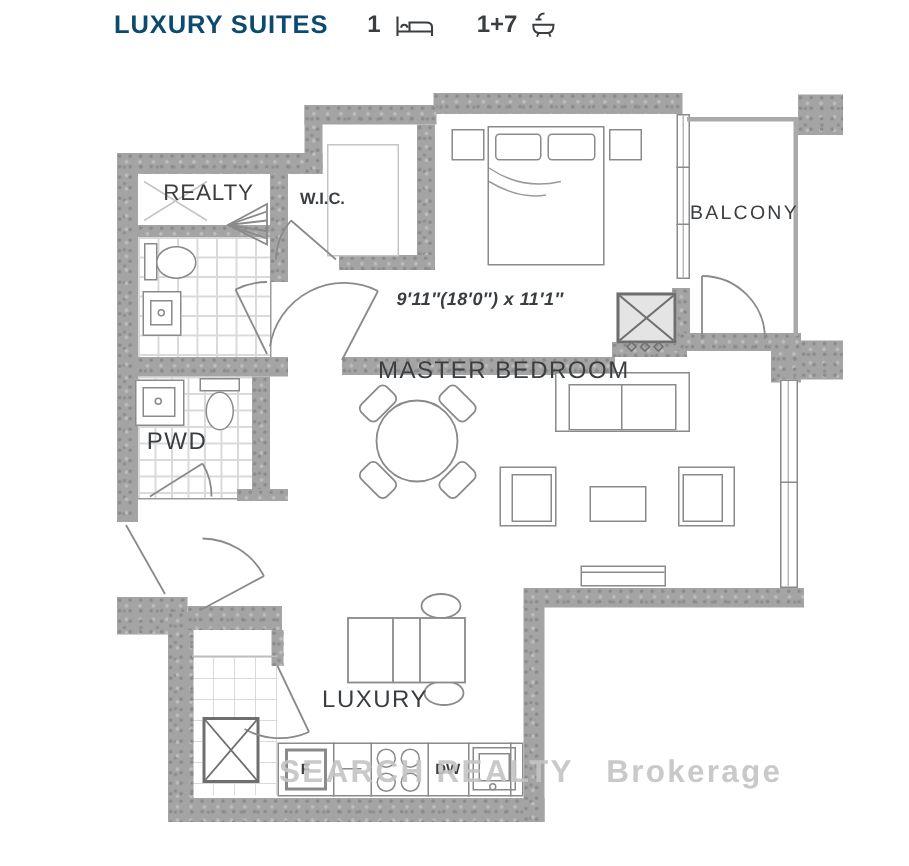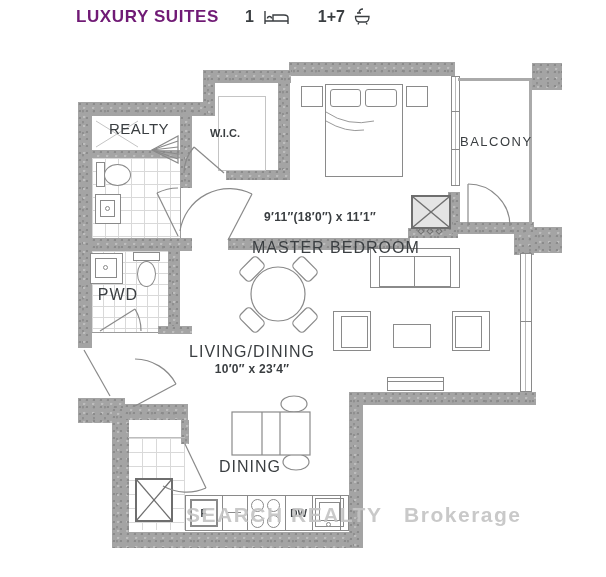--- a/index.html
+++ b/index.html
@@ -11,27 +11,27 @@
           radial-gradient(circle at 70% 65%, #bdbdbd 1px, transparent 1.4px),
           radial-gradient(circle at 45% 85%, #8f8f8f 1px, transparent 1.4px);
         background-size:7px 7px, 9px 9px, 11px 11px;}
   .tiles{position:absolute;z-index:0;background-color:#fff;
         background-image:linear-gradient(#d9d9d9 1px, transparent 1px),
                          linear-gradient(90deg,#d9d9d9 1px, transparent 1px);}
   .box{position:absolute;z-index:2;background:#fff;border:1px solid #8a8a8a;box-sizing:border-box;}
   .ln{position:absolute;z-index:3;background:#8a8a8a;}
   .lnl{position:absolute;z-index:3;background:#b9b9b9;}
   .lbl{position:absolute;z-index:5;font-size:16px;letter-spacing:1px;text-align:center;white-space:nowrap;}
-  .lbl-sm{position:absolute;z-index:5;font-size:11px;font-weight:bold;text-align:center;white-space:nowrap;}
+  .lbl-sm{position:absolute;z-index:5;font-size:11px;font-weight:bold;text-align:left;white-space:nowrap;}
   .dim{position:absolute;z-index:5;font-size:12px;font-weight:bold;letter-spacing:.3px;text-align:center;white-space:nowrap;}
   .applbl{position:absolute;z-index:6;font-size:10px;font-weight:bold;display:flex;align-items:center;justify-content:center;}
   .applbl span{background:#fff;padding:0 2px;}
   svg.overlay{position:absolute;left:0;top:0;z-index:4;pointer-events:none;}
   .header{position:absolute;left:76px;top:7px;display:flex;align-items:center;gap:9px;z-index:5;}
-  .header .title{font-size:17px;font-weight:bold;letter-spacing:.6px;color:#701a75;}
+  .header .title{font-size:17px;font-weight:bold;letter-spacing:.6px;color:#0c4a6e;}
   .header .cnt{font-size:16px;font-weight:bold;color:#3a3e41;}
   .wm{position:absolute;left:176px;top:503px;z-index:8;font-size:21px;font-weight:bold;
       letter-spacing:1.5px;color:rgba(195,195,195,.9);white-space:nowrap;margin-left:10px;}
 </style>
 </head>
 <body>
 
 <div class="stage">
 
   <div class="header">
@@ -209,26 +209,24 @@
       <ellipse cx="294" cy="404" rx="13" ry="8" fill="#fff"></ellipse>
       <ellipse cx="296" cy="462" rx="13" ry="8" fill="#fff"></ellipse>
       <rect x="232" y="412" width="78" height="43" fill="#fff"></rect>
       <path d="M262,412 L262,455 M280,412 L280,455" fill="none"></path>
     </g>
   </svg>
 
   <div class="lbl" style="left:94px;top:120px;width:90px;font-size:15px;letter-spacing:.5px;">REALTY</div>
   <div class="lbl-sm" style="left:200px;top:127px;width:50px;">W.I.C.</div>
   <div class="lbl" style="left:252px;top:191px;width:160px;margin-top:48px;">MASTER BEDROOM</div>
-  <div class="dim" style="left:240px;top:210px;width:160px;">9′11″(18′0″) x 11′1″</div>
+  <div class="dim" style="left:240px;top:192px;width:160px;font-style:italic;">9′11″(18′0″) x 11′1″</div>
   <div class="lbl" style="left:460px;top:134px;width:72px;font-size:13px;letter-spacing:1.5px;">BALCONY</div>
   <div class="lbl" style="left:94px;top:286px;width:48px;">PWD</div>
-  <div class="lbl" style="left:172px;top:343px;width:160px;">LIVING/DINING</div>
-  <div class="dim" style="left:172px;top:362px;width:160px;">10′0″ x 23′4″</div>
-  <div class="lbl" style="left:195px;top:458px;width:110px;">DINING</div>
+  <div class="lbl" style="left:195px;top:458px;width:110px;">LUXURY</div>
 
   <div class="applbl" style="left:185px;top:495px;width:37px;height:36px;">
       <span>F</span>
     </div>
   <div class="applbl" style="left:285px;top:495px;width:27px;height:36px;">
       <span>DW</span>
     </div>
 
   <div class="wm">
     <span>SEARCH REALTY</span>

